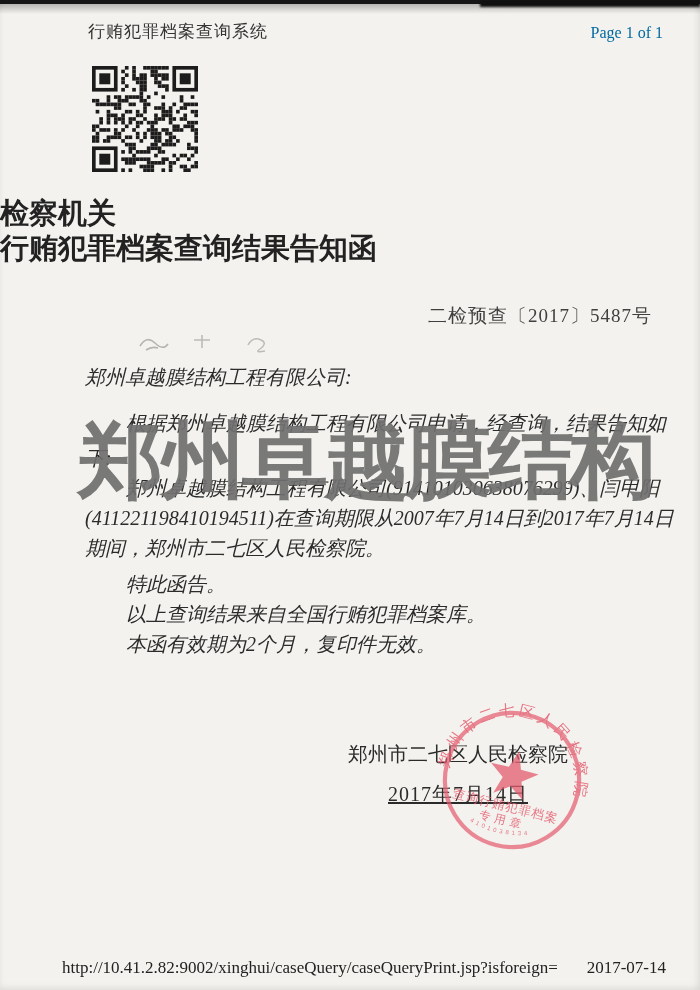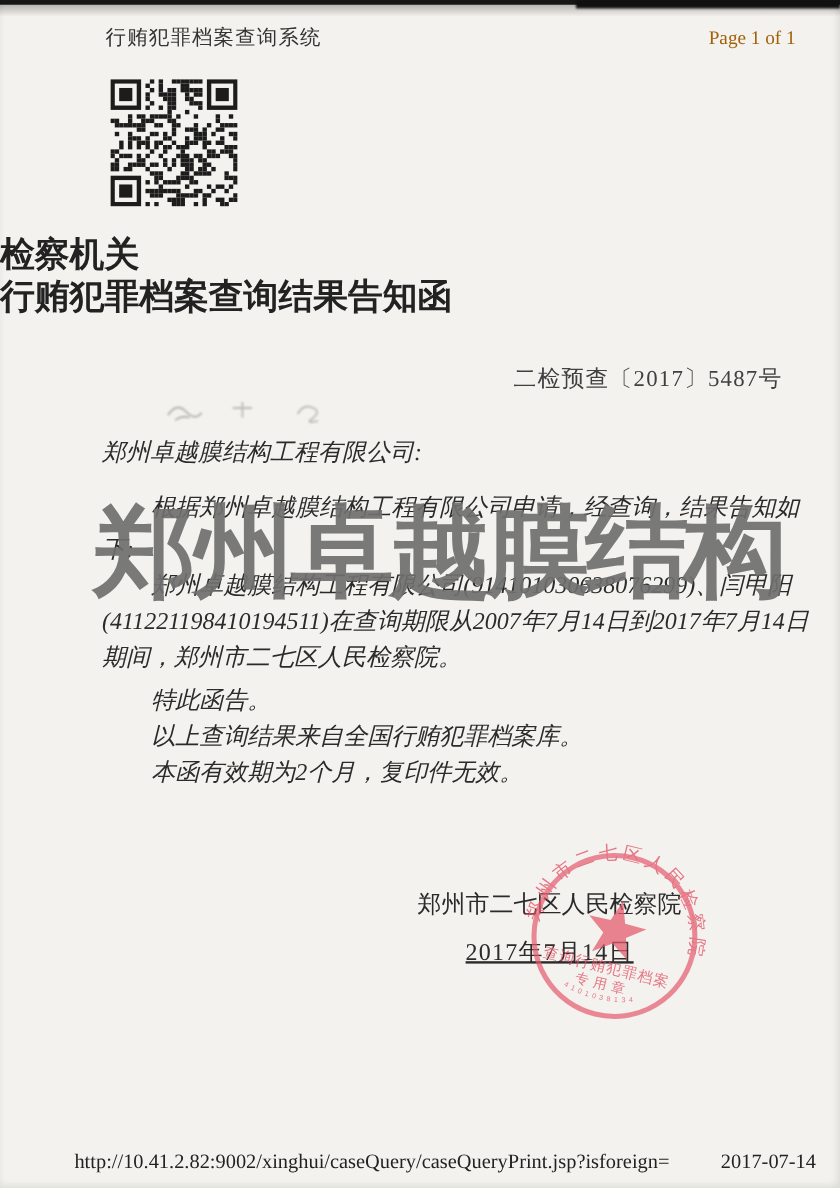--- a/index.html
+++ b/index.html
@@ -26,21 +26,21 @@
   .scan-top-right{
     position:absolute;top:0;right:0;width:220px;height:7px;
     background:#101010;filter:blur(1px);z-index:10;
   }
   .header-left{
     position:absolute;left:88px;top:20px;
     font-size:17px;letter-spacing:1px;color:#333;
   }
   .header-right{
     position:absolute;right:37px;top:24px;
-    font-size:16px;color:#a16207;
+    font-size:16px;color:#0369a1;
   }
   .qr{position:absolute;left:92px;top:66px;width:106px;height:106px;}
   .title-block{
     position:absolute;left:0;top:196px;width:100%;
     text-align:left;line-height:35px;font-size:29px;color:#222;font-weight:bold;
   }
   .ref-number{
     position:absolute;right:48px;top:303px;
     font-size:19px;color:#404040;letter-spacing:1px;
   }
@@ -63,21 +63,21 @@
     color:#6f6f6f;opacity:.92;
     transform:scaleY(.97);
   }
   .signature{
     position:absolute;left:348px;top:742px;width:220px;
     text-align:center;font-size:20px;line-height:24px;z-index:2;
   }
   .signature .sig-date{margin-top:16px;letter-spacing:1px;text-decoration:underline;}
   .stamp{position:absolute;left:430px;top:698px;width:164px;height:168px;z-index:5;}
   .footer{
-    position:absolute;left:62px;right:20px;bottom:12px;
+    position:absolute;left:62px;right:34px;bottom:12px;
     display:flex;justify-content:space-between;align-items:baseline;
     font-size:17px;color:#222;
   }
 </style>
 </head>
 <body>
 
 <div class="page">
 
   <div class="scan-top-edge"></div>

